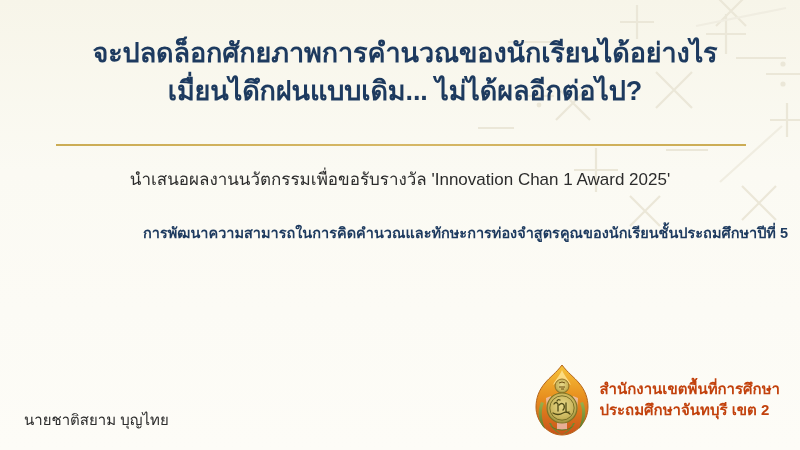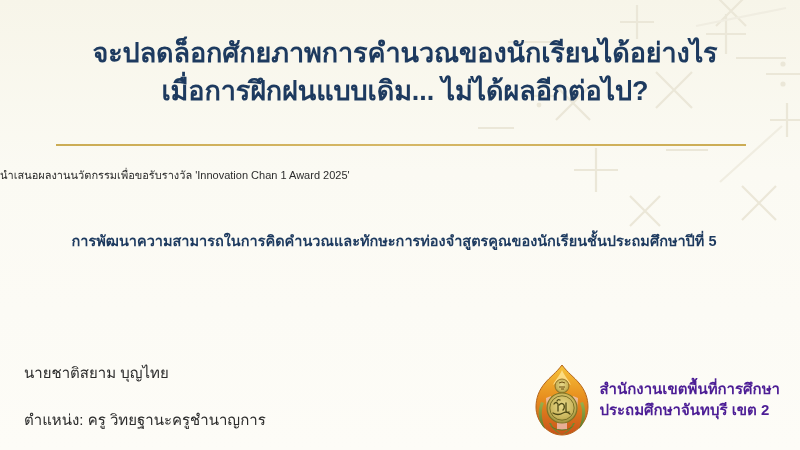--- a/index.html
+++ b/index.html
@@ -72,34 +72,34 @@
     height: 2px;
     background: linear-gradient(90deg, #c9a84c 0%, #d4b45f 50%, #c9a84c 100%);
     opacity: .95;
   }
 
   .subtitle {
     position: absolute;
     top: 168px;
     left: 0;
     right: 0;
+    text-align: center;
     color: #2c2c2c;
-    font-size: 11px;
+    font-size: 17px;
     font-weight: normal;
     line-height: 1.4;
     white-space: nowrap;
   }
 
   .body-block {
     position: absolute;
     top: 222px;
     left: 0;
     right: 12px;
-    text-align: center;
-    margin-top: 8px;
+    text-align: right;
   }
   .body-line {
     color: #1d3a5f;
     font-size: 14.5px;
     font-weight: bold;
     line-height: 1.62;
     white-space: nowrap;
   }
 
   
@@ -122,21 +122,21 @@
     display: flex;
     align-items: center;
     gap: 10px;
   }
   .org-emblem {
     width: 54px;
     height: 72px;
     flex: 0 0 auto;
   }
   .org-text {
-    color: #4c1d95;
+    color: #c2410c;
     font-size: 15px;
     font-weight: bold;
     line-height: 1.42;
     text-align: left;
     padding-bottom: 2px;
   }
   .org-text div { white-space: nowrap; }
 </style>
 </head>
 <body>
@@ -173,34 +173,33 @@
         <path d="M226 26 l90 -18" stroke="#f0ede1"></path>
         <path d="M250 182 l62 -56" stroke="#f0ede1"></path>
       </g>
     </svg>
   </div>
 
   <div class="content">
 
     <div class="title-block">
       <div class="title-line">จะปลดล็อกศักยภาพการคำนวณของนักเรียนได้อย่างไร</div>
-      <div class="title-line">เมื่อการฝึกฝนแบบเดิม... ไม่ได้ผลอีกต่อไป?</div>
+      <div class="title-line">เมื่ยนไดึกฝนแบบเดิม... ไม่ได้ผลอีกต่อไป?</div>
     </div>
 
     <div class="divider"></div>
 
     <div class="subtitle">นำเสนอผลงานนวัตกรรมเพื่อขอรับรางวัล 'Innovation Chan 1 Award 2025'</div>
 
     <div class="body-block">
       <div class="body-line">การพัฒนาความสามารถในการคิดคำนวณและทักษะการท่องจำสูตรคูณของนักเรียนชั้นประถมศึกษาปีที่ 5</div>
     </div>
 
     <div class="presenter">
       <div>นายชาติสยาม บุญไทย</div>
-      <div>ตำแหน่ง: ครู วิทยฐานะครูชำนาญการ</div>
     </div>
 
     <div class="org">
       <div class="org-emblem">
         <svg width="54" height="72" viewBox="0 0 54 72" xmlns="http://www.w3.org/2000/svg">
           <defs>
             <linearGradient id="gFlame" x1="0" y1="0" x2="0" y2="1">
               <stop offset="0%" stop-color="#f6c33a"></stop>
               <stop offset="45%" stop-color="#e8901f"></stop>
               <stop offset="100%" stop-color="#c9521a"></stop>

